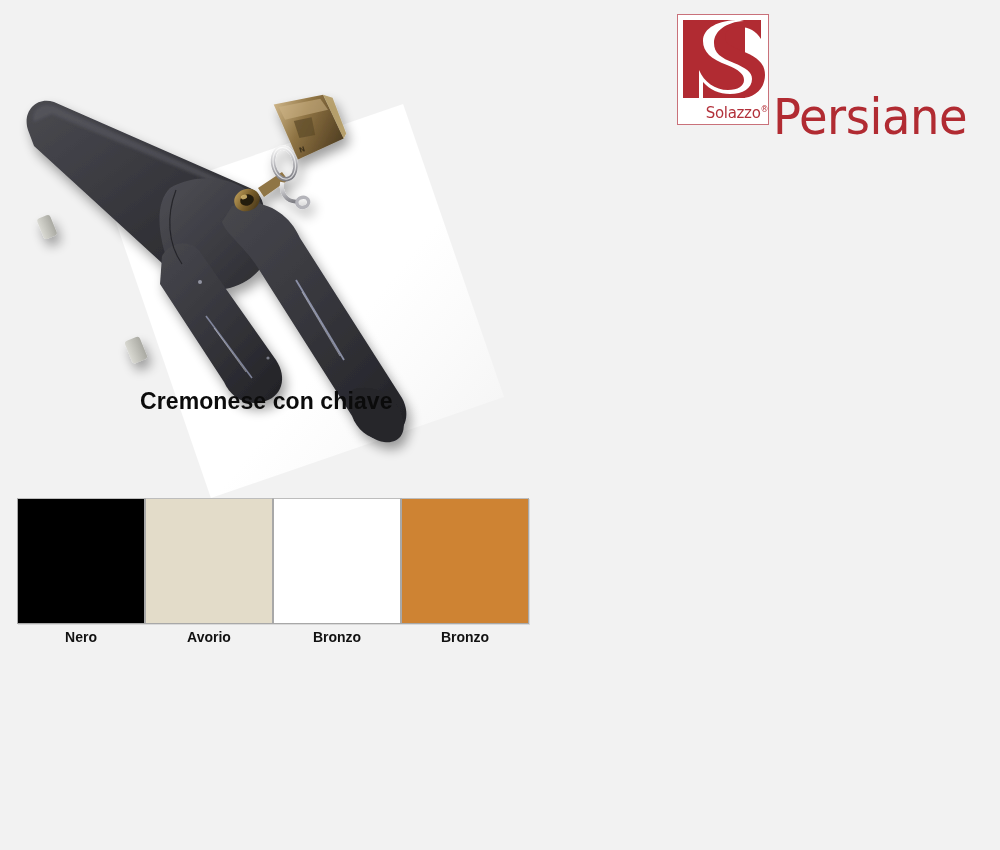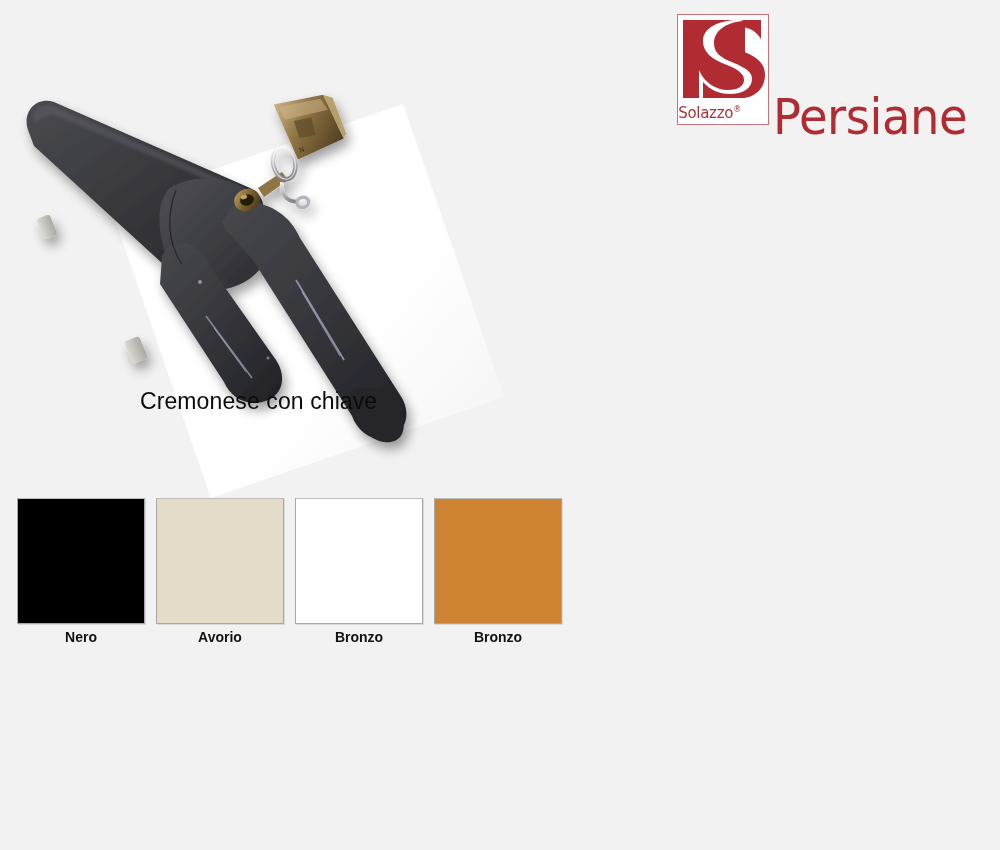--- a/index.html
+++ b/index.html
@@ -39,21 +39,21 @@
     left: 5px;
     top: 5px;
     width: 82px;
     height: 78px;
   }
   #brand-logo-name {
     position: absolute;
     left: 0;
     right: 0;
     bottom: 3px;
-    text-align: left;
+    text-align: right;
     color: #b2303a;
     font-family: "DejaVu Sans", sans-serif;
     font-size: 15px;
     letter-spacing: -0.3px;
     line-height: 1;
   }
   #brand-logo-name .reg {
     font-size: 8px;
     vertical-align: super;
   }
@@ -70,20 +70,21 @@
     white-space: nowrap;
   }
 
   
   #product-area {
     position: absolute;
     left: 0;
     top: 60px;
     width: 560px;
     height: 420px;
+    font-weight: bold;
   }
   
   #product-backdrop {
     position: absolute;
     left: 152px;
     top: 86px;
     width: 310px;
     height: 310px;
     background: linear-gradient(148deg, #ffffff 0%, #ffffff 62%, #fbfbfb 80%, #f6f6f6 100%);
     transform: rotate(-19deg);
@@ -109,21 +110,20 @@
     letter-spacing: 0.1px;
     white-space: nowrap;
   }
 
   
   #swatch-row {
     position: absolute;
     left: 17px;
     top: 498px;
     display: flex;
-    gap: 11px;
     align-items: flex-start;
   }
   .swatch-cell {
     width: 128px;
     display: flex;
     flex-direction: column;
     align-items: center;
   }
   .swatch-chip {
     width: 128px;

